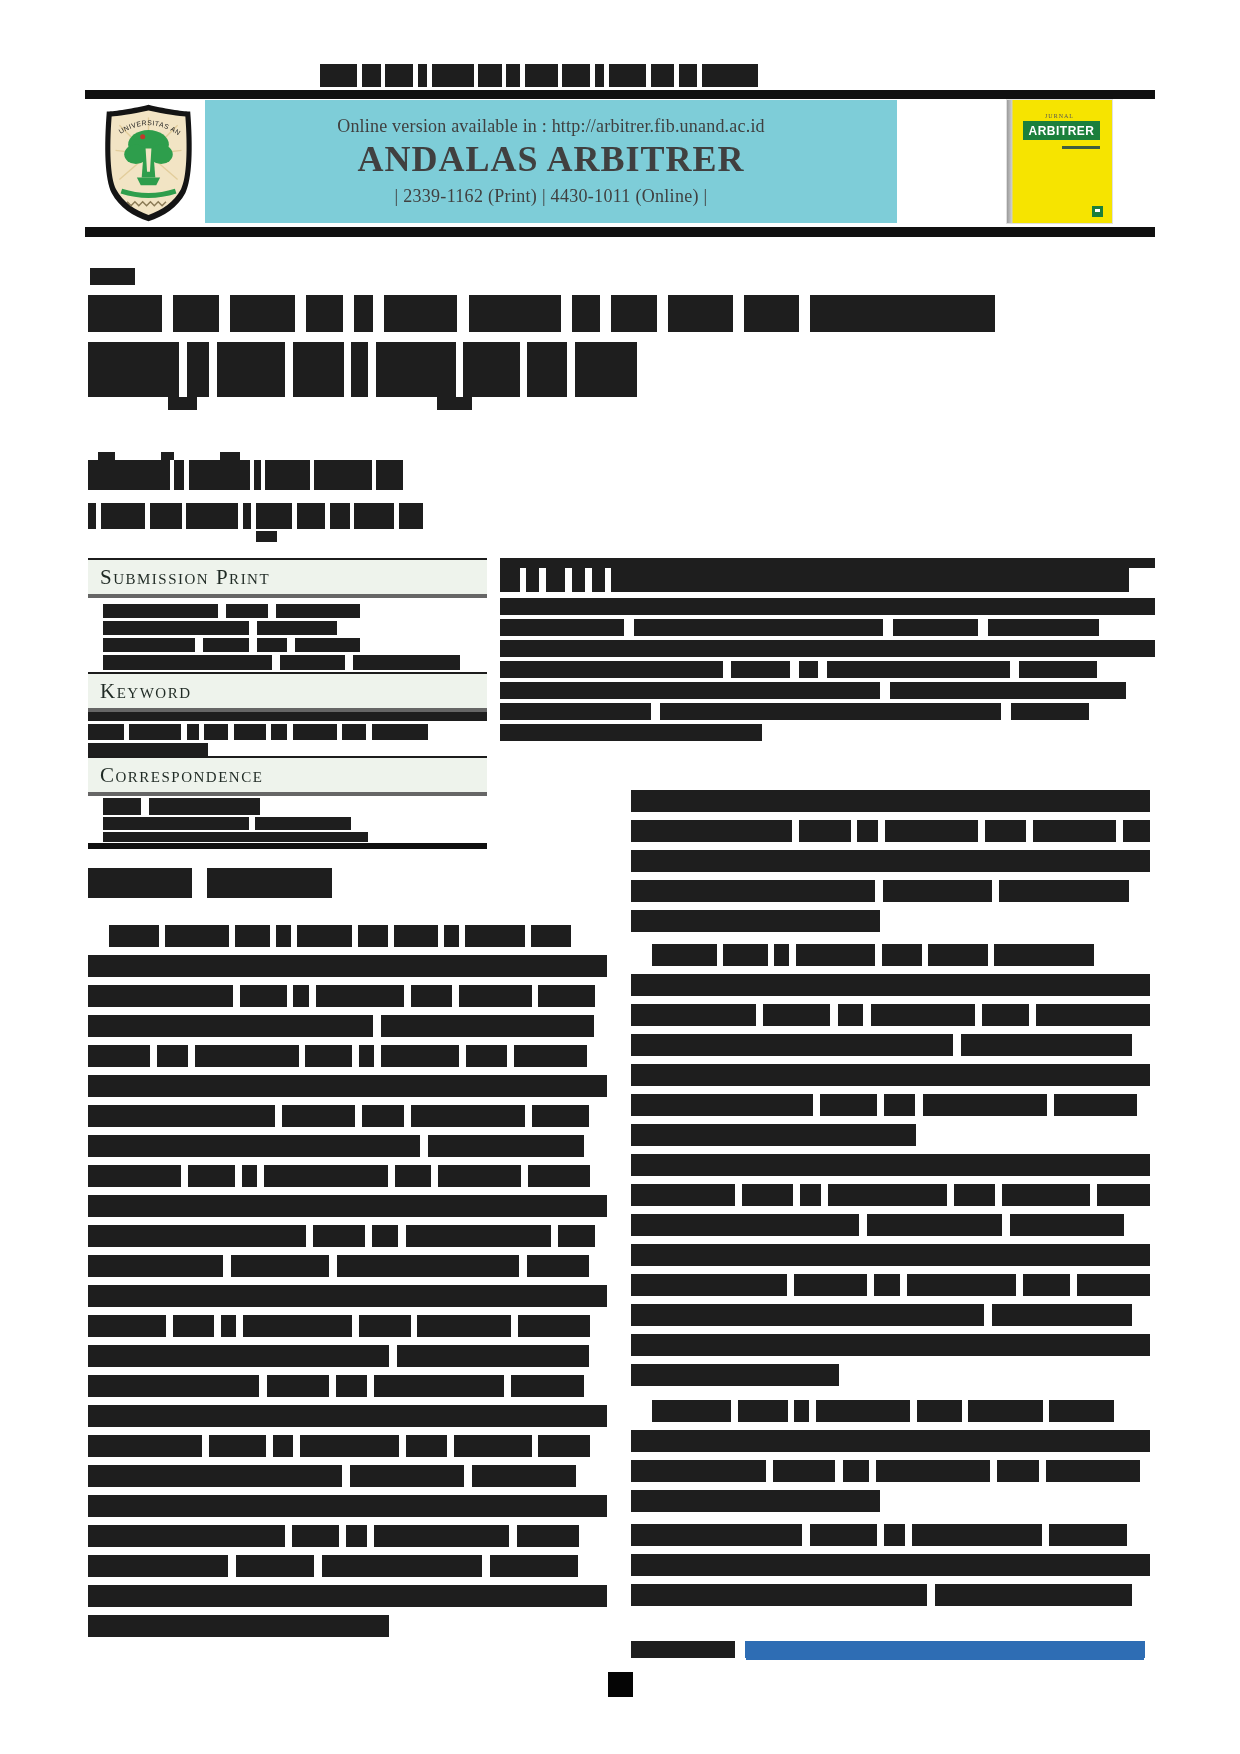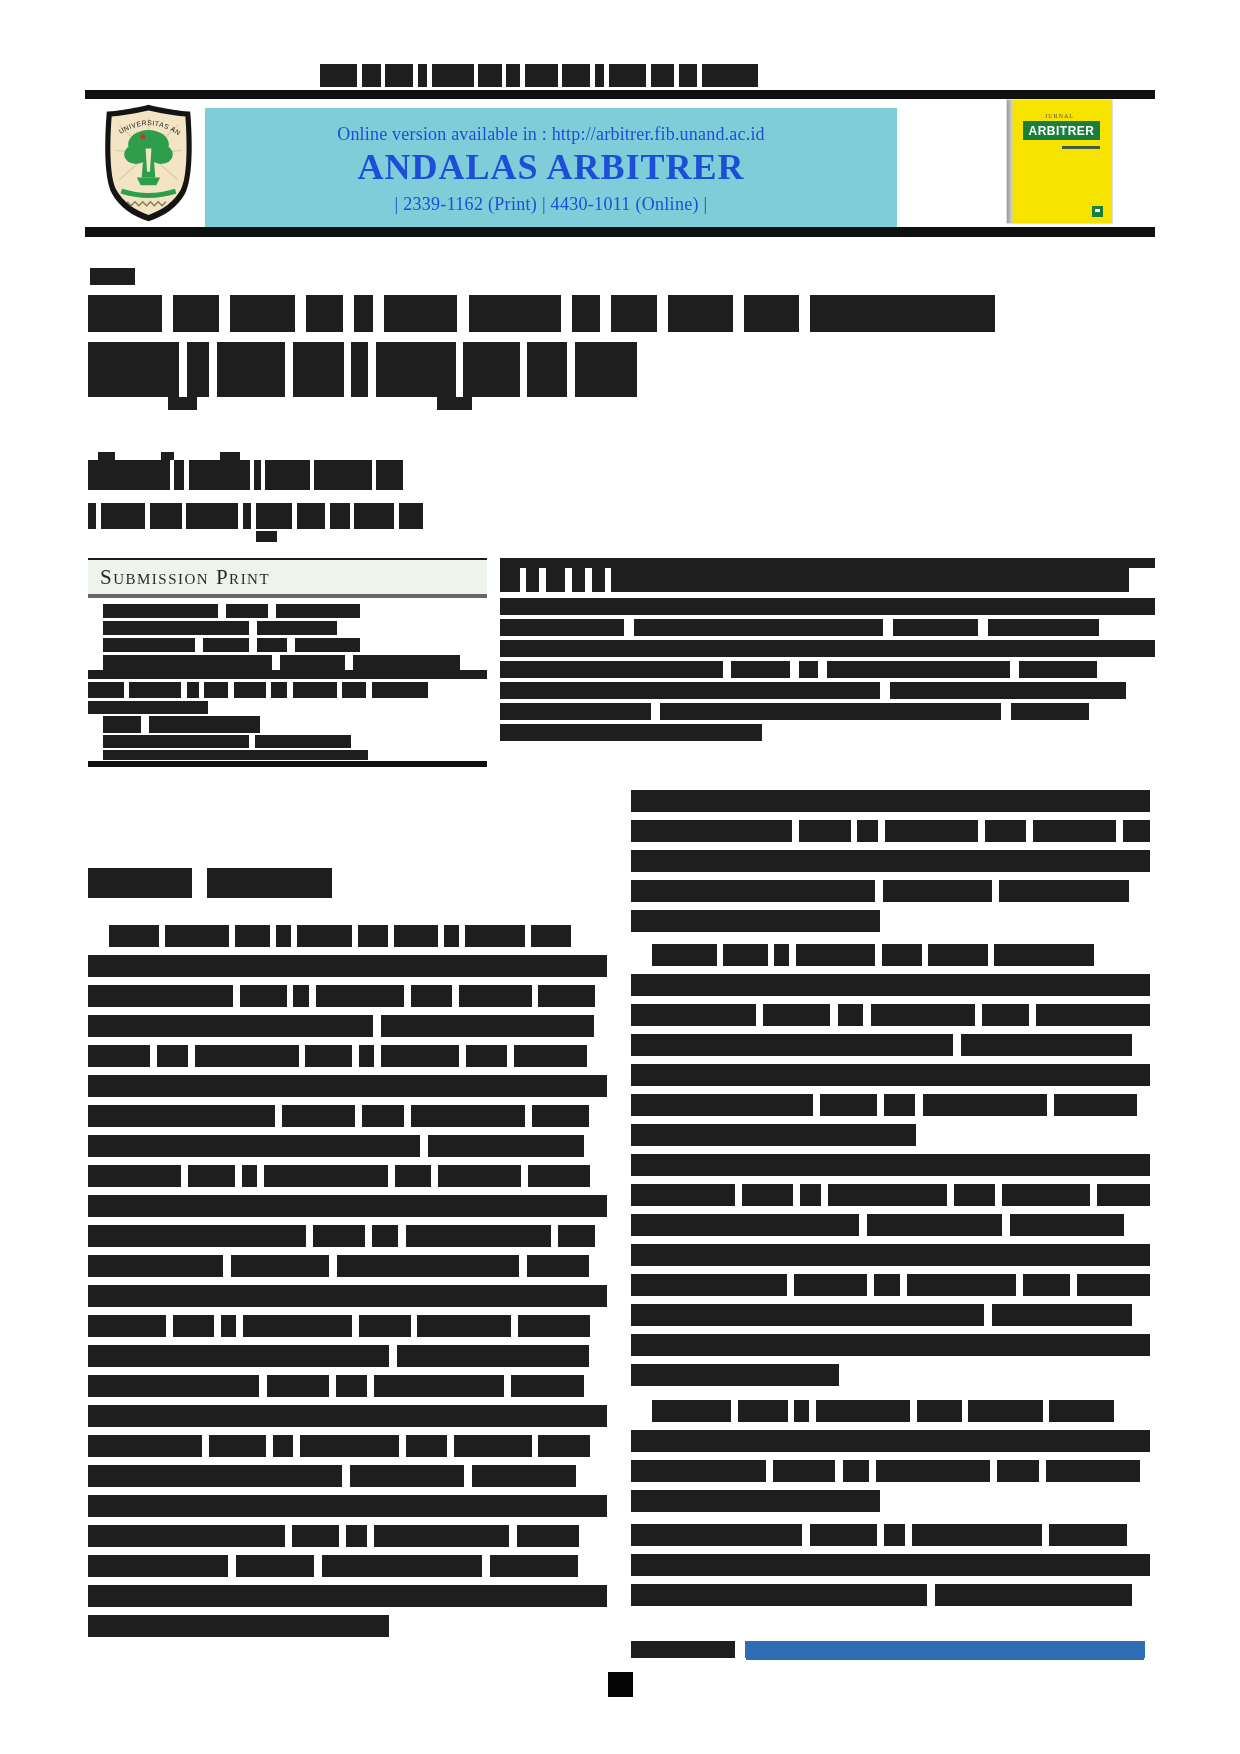--- a/index.html
+++ b/index.html
@@ -7,21 +7,21 @@
     position:relative;width:1240px;height:1754px;margin:0 auto;background:#fff;
     font-family:"Liberation Serif", serif;overflow:hidden;
   }
   .abs{position:absolute;}
   
   .hrule{background:#101010;}
   
   #masthead-panel{
     left:205px;top:100px;width:692px;height:123px;background:var(--teal,#7ECDD8);
     display:flex;flex-direction:column;align-items:center;justify-content:center;
-    text-align:center;color:#1d4ed8;margin-top:8px;
+    text-align:center;color:#404040;
   }
   #online-line{font-size:18px;letter-spacing:.2px;margin-bottom:4px;}
   #journal-title{font-size:36px;font-weight:bold;letter-spacing:1px;line-height:1.05;}
   #issn-line{font-size:18px;margin-top:8px;letter-spacing:.3px;}
   
   #cover{left:1007px;top:100px;width:105px;height:123px;background:linear-gradient(to right,#9b9b9b 0,#cfcfcf 5px,var(--cy,#F6E400) 6px);box-shadow:0 0 0 1px #e0e0e0;}
   #cover .cv-top{margin-top:13px;text-align:center;font-size:6px;color:#555;letter-spacing:1px;}
   #cover .cv-banner{margin:2px 12px 0 16px;background:var(--cg,#1B7F3C);color:#fff;
     font-family:"Liberation Sans",sans-serif;font-weight:bold;font-size:12px;text-align:center;
     padding:3px 0 2px 0;letter-spacing:.5px;}
@@ -213,39 +213,45 @@
           <span style="width: 12%; margin-left: 2%;"></span>
           <span style="width: 8%; margin-left: 2%;"></span>
           <span style="width: 17%; margin-left: 2%;"></span>
         </div>
         <div class="rrow" style="height: 15px; margin-bottom: 0px;">
           <span style="width: 44%;"></span>
           <span style="width: 17%; margin-left: 2%;"></span>
           <span style="width: 28%; margin-left: 2%;"></span>
         </div>
       </div>
+    <div class="section-bar mt2">
+      <span class="lbl">Keyword</span>
+    </div>
     <div class="rblock">
         <div class="rrow" style="height: 9px; margin-bottom: 3px;">
           <span style="width: 100%;"></span>
         </div>
         <div class="rrow" style="height: 16px; margin-bottom: 3px;">
           <span style="width: 9%;"></span>
           <span style="width: 13%; margin-left: 1.4%;"></span>
           <span style="width: 3%; margin-left: 1.4%;"></span>
           <span style="width: 6%; margin-left: 1.4%;"></span>
           <span style="width: 8%; margin-left: 1.4%;"></span>
           <span style="width: 4%; margin-left: 1.4%;"></span>
           <span style="width: 11%; margin-left: 1.4%;"></span>
           <span style="width: 6%; margin-left: 1.4%;"></span>
           <span style="width: 14%; margin-left: 1.4%;"></span>
         </div>
         <div class="rrow" style="height: 13px; margin-bottom: 0px;">
           <span style="width: 30%;"></span>
         </div>
       </div>
+    <div class="section-bar">
+      <span class="lbl">Correspondence</span>
+    </div>
     <div class="rblock pad-left mt2">
         <div class="rrow" style="height: 17px; margin-bottom: 2px;">
           <span style="width: 10%;"></span>
           <span style="width: 29%; margin-left: 2%;"></span>
         </div>
         <div class="rrow" style="height: 13px; margin-bottom: 2px;">
           <span style="width: 38%;"></span>
           <span style="width: 25%; margin-left: 1.5%;"></span>
         </div>
         <div class="rrow" style="height: 10px; margin-bottom: 0px;">

